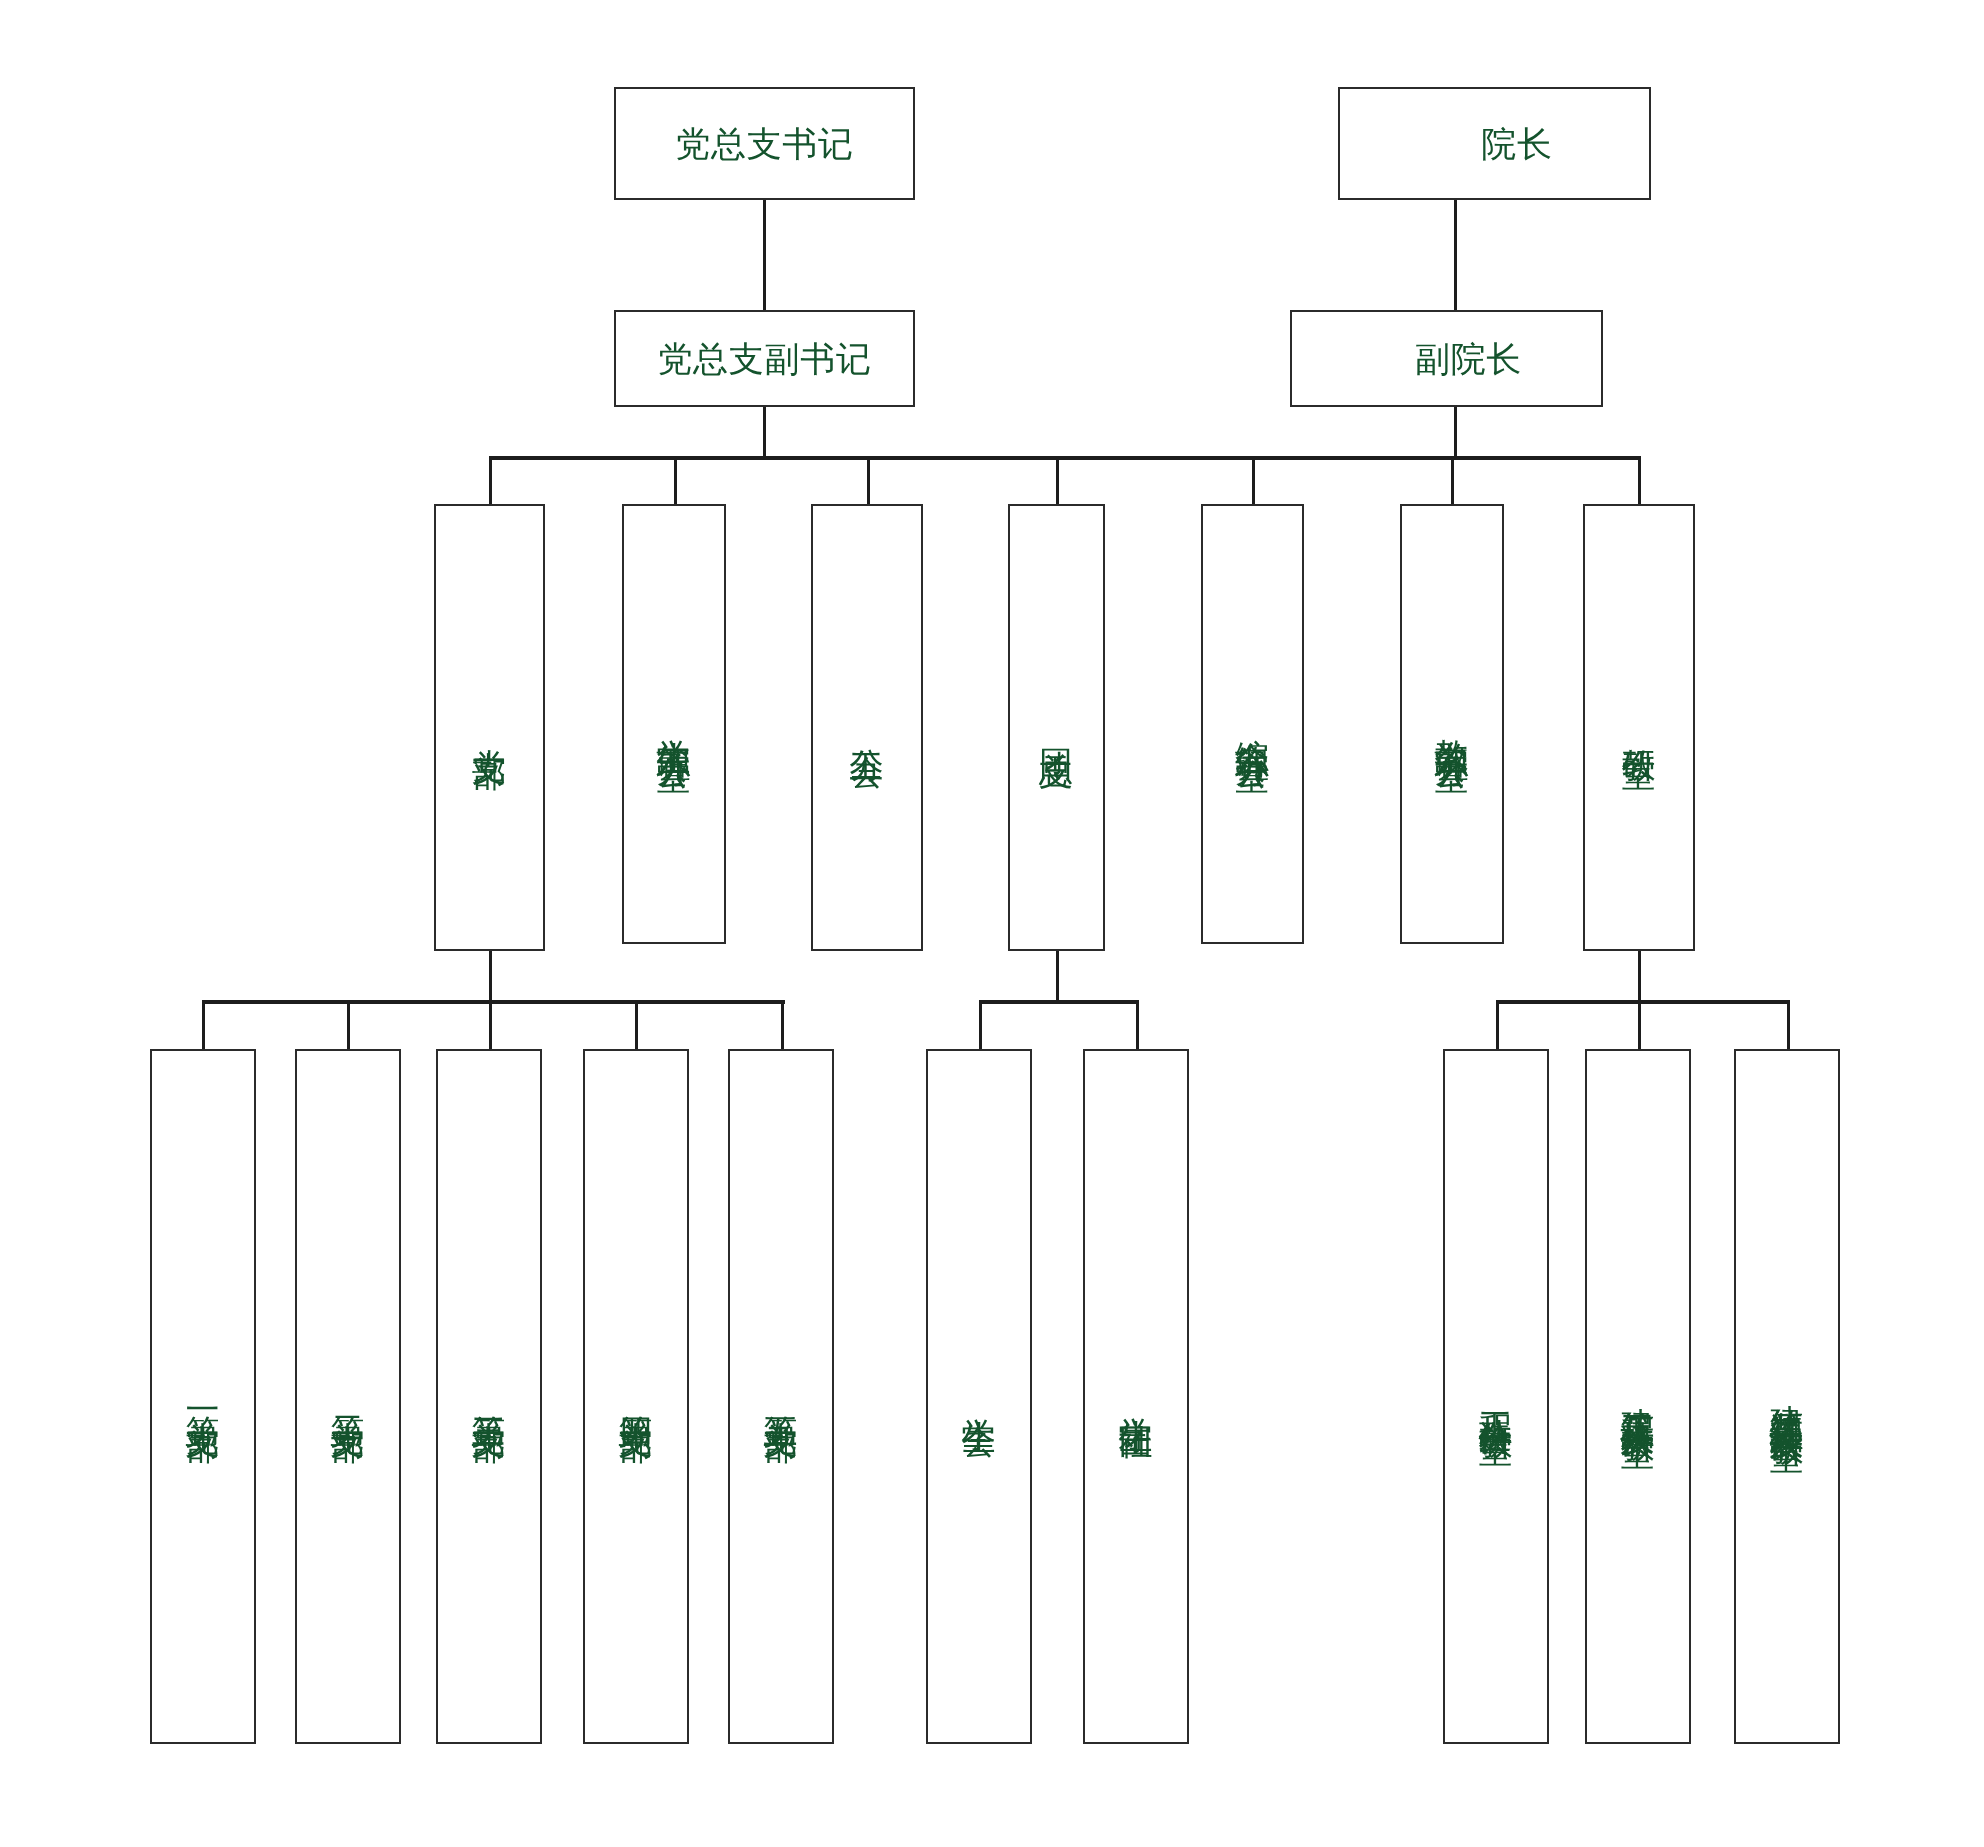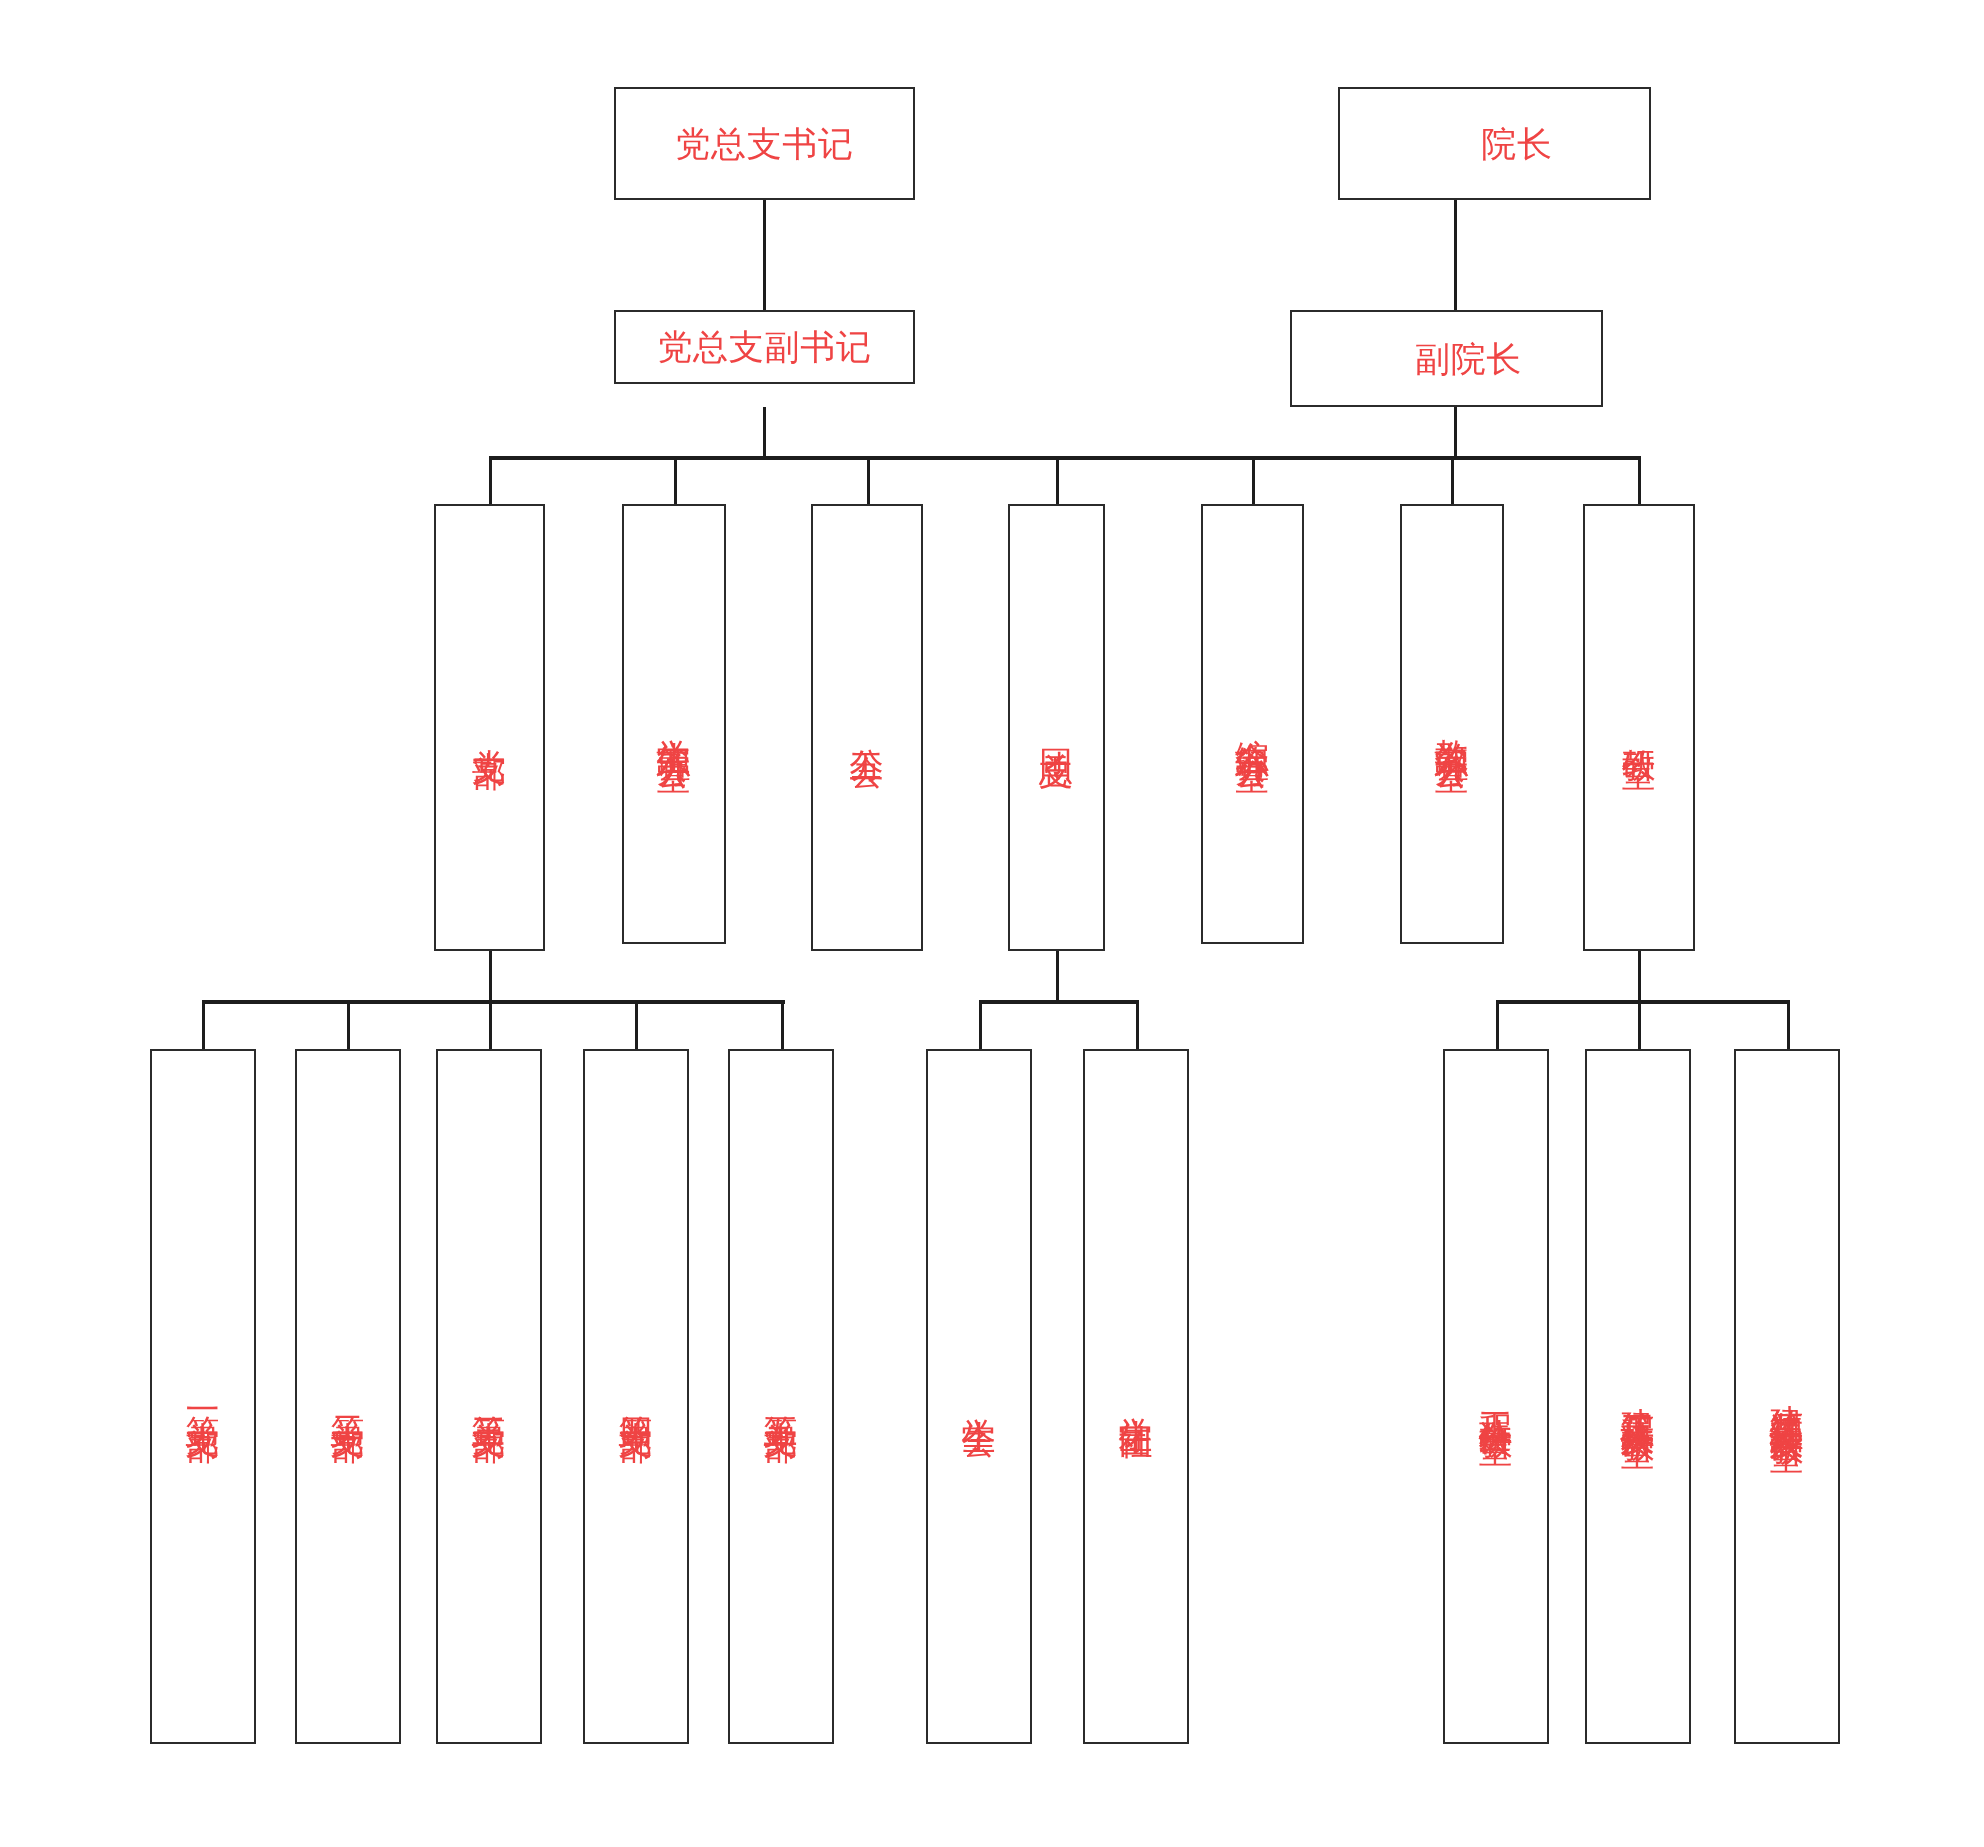--- a/index.html
+++ b/index.html
@@ -18,21 +18,21 @@
     box-sizing:border-box;
     border:2.7px solid #2b2b2b;
     background:#ffffff;
     display:flex;
     align-items:center;
     justify-content:center;
     z-index:5;
   }
   .node .lbl{
     font-family:"Liberation Sans","DejaVu Sans",sans-serif;
-    color:#ef4444;
+    color:#14532d;
     line-height:1.18;
     letter-spacing:0.02em;
     text-align:center;
     white-space:pre-line;
   }
   
   .node.horiz .lbl{
     font-size:35px;
     writing-mode:horizontal-tb;
   }
@@ -95,21 +95,21 @@
   <div class="ln v" style="left:1787px;top:1000px;height:51px;"></div>
 
   <div class="node horiz" style="left:614px;top:87px;width:301px;height:113px;">
     <span class="lbl">党总支书记</span>
   </div>
 
   <div class="node horiz" style="left:1338px;top:87px;width:313px;height:113px;padding-left:45px;">
     <span class="lbl">院长</span>
   </div>
 
-  <div class="node horiz" style="left:614px;top:310px;width:301px;height:74px;">
+  <div class="node horiz" style="left:614px;top:310px;width:301px;height:97px;">
     <span class="lbl">党总支副书记</span>
   </div>
 
   <div class="node horiz" style="left:1290px;top:310px;width:313px;height:97px;padding-left:44px;">
     <span class="lbl">副院长</span>
   </div>
 
   <div class="node vert" style="left:434px;top:504px;width:111px;height:447px;">
     <span class="lbl">党支部</span>
   </div>

